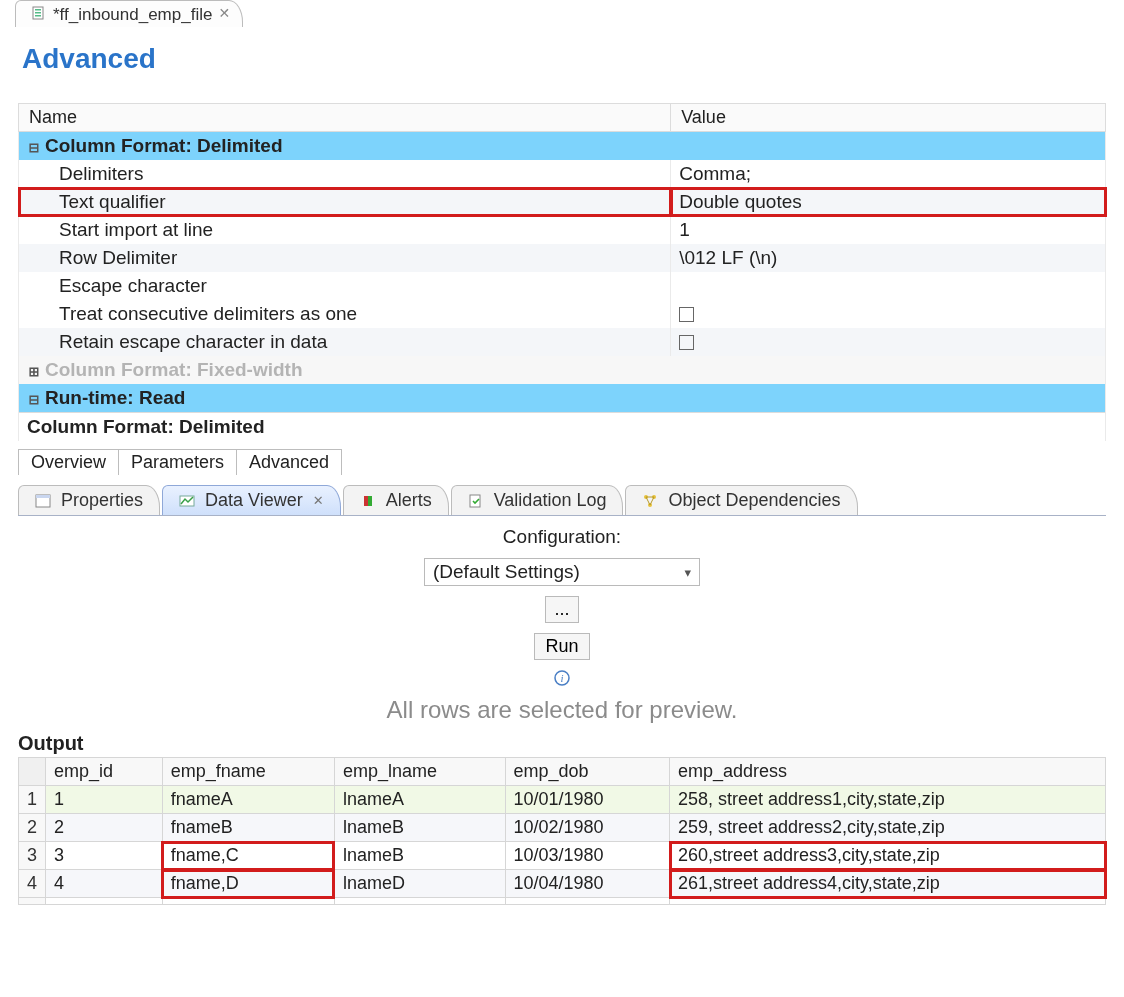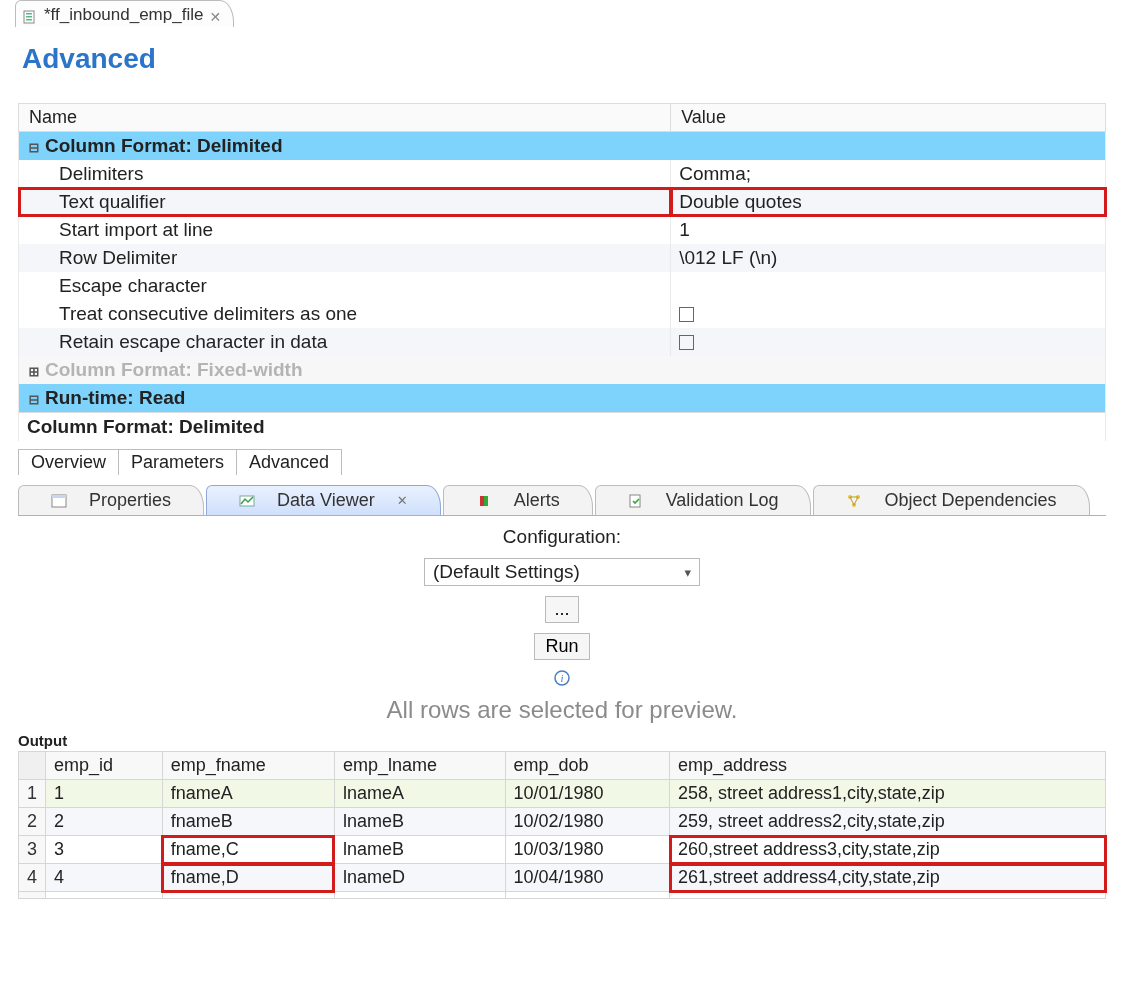--- a/index.html
+++ b/index.html
@@ -12,23 +12,23 @@
     width: 1124px;
   }
   
   .editor-tabs {
     display: flex;
     padding-left: 15px;
     background: #fff;
   }
   .editor-tab {
     display: flex;
-    align-items: flex-end;
+    align-items: flex-start;
     gap: 6px;
-    padding: 4px 12px 2px 6px;
+    padding: 4px 12px 2px 15px;
     border-top: 1px solid #bcbcbc;
     border-left: 1px solid #bcbcbc;
     border-right: 1px solid #bcbcbc;
     border-top-left-radius: 6px;
     border-top-right-radius: 14px 22px;
     background: #fdfdfd;
     font-size: 17px;
     color: #333;
   }
   .icon-file { width:16px; height:16px; }
@@ -102,22 +102,22 @@
   .view-tabs {
     display: flex;
     border-bottom: 1px solid #a8b2c7;
     margin: 10px 18px 0;
     font-size: 18px;
     align-items: flex-end;
   }
   .view-tab {
     display: flex;
     align-items: center;
-    gap: 22px;
-    padding: 4px 32px;
+    gap: 10px;
+    padding: 4px 16px;
     border-top: 1px solid #bcbcbc;
     border-left: 1px solid #bcbcbc;
     border-right: 1px solid #bcbcbc;
     border-top-left-radius: 6px;
     border-top-right-radius: 14px 22px;
     background: #f3f3f3;
     margin-right: 2px;
     color: #333;
   }
   .view-tab.active {
@@ -148,21 +148,21 @@
     background: #f6f6f6;
     padding: 2px 10px;
     font-size: 18px;
   }
   .btn.ell { padding: 2px 8px; }
   .hint { color: #8b8b8b; font-size: 24px;}
   .info-icon { width:16px; height:16px; }
   .output-title {
     font-weight: 700;
     margin: 8px 18px 2px;
-    font-size: 15px;
+    font-size: 20px;
   }
   
   .grid-wrap { margin: 0 18px 12px; }
   .grid {
     border-collapse: collapse;
     width: 100%;
     font-size: 18px;
   }
   .grid th, .grid td {
     border: 1px solid #d6d6d6;

